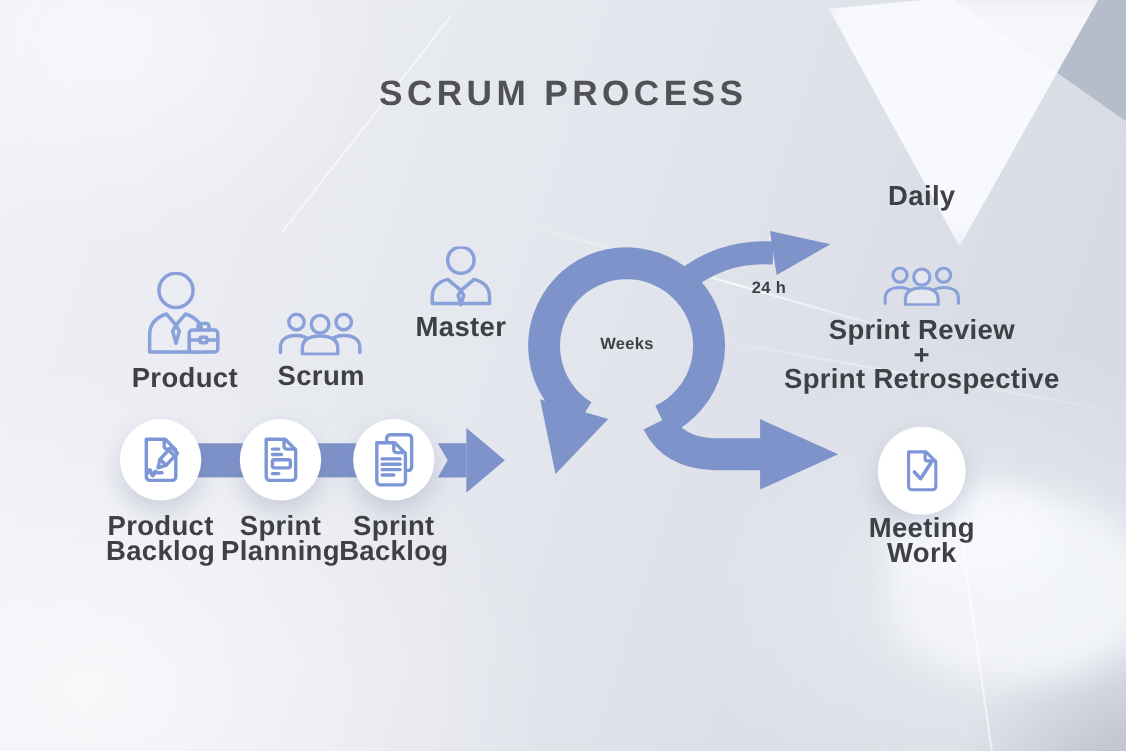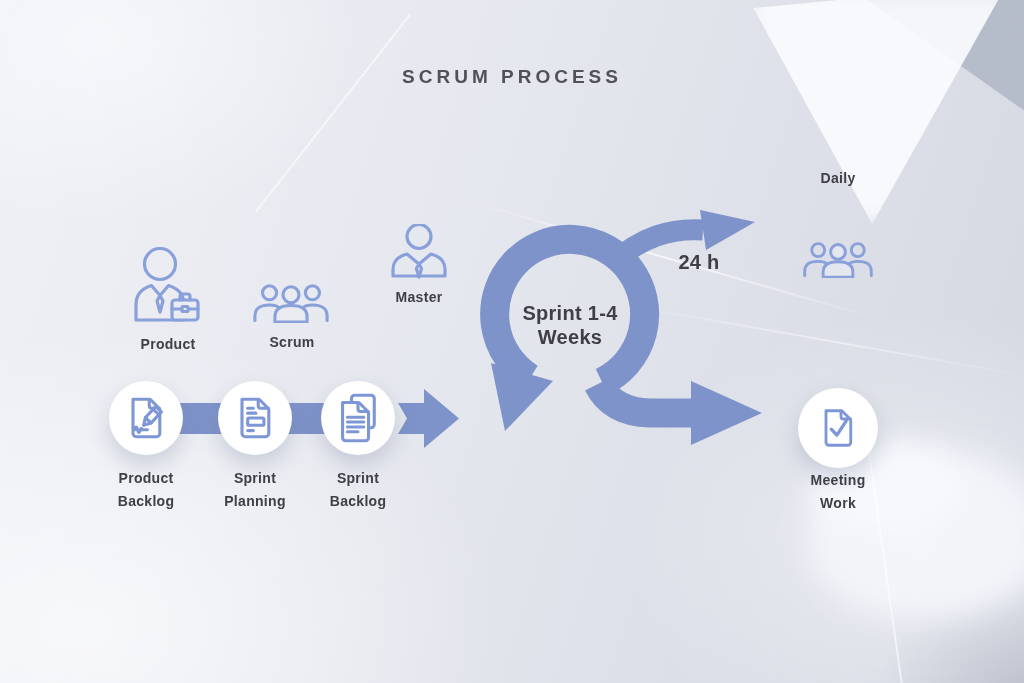--- a/index.html
+++ b/index.html
@@ -20,27 +20,27 @@
   .tri-white{right:6px;top:-16px;width:270px;height:240px;background:#fbfcff;
     clip-path:polygon(2% 10%,96% 0,46% 100%);filter:blur(13px);opacity:.9;}
   .blob-hand{right:-24px;bottom:66px;width:240px;height:170px;background:#f5f7fc;
     border-radius:45% 60% 55% 50%;filter:blur(15px);opacity:.85;}
   .blob-hand2{right:60px;bottom:150px;width:150px;height:90px;background:#f7f9fd;
     border-radius:50%;filter:blur(12px);opacity:.8;}
   .hairline{background:linear-gradient(90deg,rgba(255,255,255,0),rgba(255,255,255,.75),rgba(255,255,255,0));height:1.5px;}
   .hairline-v{background:rgba(255,255,255,.55);width:1.5px;}
   .title{
     left:0;top:66px;width:100%;text-align:center;
-    font-size:19px;font-weight:700;letter-spacing:4px;color:#515258;
+    font-size:32px;font-weight:700;letter-spacing:4px;color:#515258;
   }
   .lbl{
     position:absolute;text-align:center;color:#3e4045;
-    font-size:14px;line-height:23px;font-weight:700;letter-spacing:.3px;
+    font-size:25px;line-height:23px;font-weight:700;letter-spacing:.3px;
   }
-  .lbl-lg{font-size:20px;line-height:24px;}
+  .lbl-lg{font-size:15px;line-height:24px;}
   .circle{
     position:absolute;background:#ffffff;border-radius:50%;
     box-shadow:0 10px 22px rgba(108,118,150,.28);
     display:flex;align-items:center;justify-content:center;
   }
   .ic{stroke:#89a0da;fill:none;stroke-width:3.2;stroke-linecap:round;stroke-linejoin:round;}
   .ic-doc{stroke:#7d96d6;fill:none;stroke-width:3.8;stroke-linecap:round;stroke-linejoin:round;}
   .flow{position:absolute;left:0;top:0;}
 </style>
 </head>
@@ -102,40 +102,44 @@
   <svg class="abs ic" style="left:389px;top:224px;" width="60" height="56" viewBox="0 0 60 56">
     <circle cx="30" cy="12.5" r="12"></circle>
     <path d="M4 52 V45.5 C4 36 10.5 32 18 30 L30 40 L42 30 C49.5 32 56 36 56 45.5 V52 Z"></path>
     <path d="M30 40 L27.4 44.5 L30 53 L32.6 44.5 Z"></path>
   </svg>
   <div class="lbl" style="left:339px;top:286px;width:160px;">
     <div>Master</div>
   </div>
 
   <div class="lbl lbl-lg" style="left:489px;top:301px;width:162px;">
-    <div>Sprint 1-4</div>
     <div>Weeks</div>
   </div>
   <div class="lbl lbl-lg" style="left:659px;top:250px;width:80px;">
     <div>24 h</div>
   </div>
 
   <div class="lbl" style="left:738px;top:167px;width:200px;">
     <div>Daily</div>
   </div>
 
   <svg class="abs ic" style="left:802px;top:242px;" width="72" height="36" viewBox="0 0 80 40">
     <circle cx="18" cy="9" r="7.2"></circle>
     <circle cx="62" cy="9" r="7.2"></circle>
     <path d="M3 37.5 V32.5 C3 25 9 21.5 18 21.5 C23.5 21.5 27 23 29 25.5"></path>
     <path d="M77 37.5 V32.5 C77 25 71 21.5 62 21.5 C56.5 21.5 53 23 51 25.5"></path>
     <circle cx="40" cy="11" r="8.2" fill="#e4e7ee"></circle>
     <path d="M23.5 39 V33.5 C23.5 25.5 30 22 40 22 C50 22 56.5 25.5 56.5 33.5 V39 Z" fill="#e4e7ee"></path>
   </svg>
 
+  <div class="lbl" style="left:703px;top:289px;width:270px;line-height:22.5px;">
+    <div>Sprint Review</div>
+    <div>+</div>
+    <div>Sprint Retrospective</div>
+  </div>
 
   <div class="circle" style="left:109px;top:381px;width:74px;height:74px;">
     <svg class="ic-doc" width="46" height="52" viewBox="0 0 56 64">
       <path d="M12 9 H32 a3 3 0 0 1 2.1 .9 L44.1 20 a3 3 0 0 1 .9 2.1 V51 a4 4 0 0 1 -4 4 H16 a4 4 0 0 1 -4 -4 Z" fill="#ffffff"></path>
       <path d="M32 9.5 V17 a3 3 0 0 0 3 3 h9.5"></path>
       <path d="M14 46.5 c1.2 -4.5 2.6 -4.5 3.6 0 c1 4.5 2.4 4.5 3.4 0 c.6 -2.2 1.6 -2.2 2.2 0 h6.5"></path>
       <g transform="translate(25,41) rotate(-47)">
         <path d="M0 0 L8.5 -4.8 L8.5 4.8 Z" fill="#ffffff"></path>
         <path d="M8.5 -4.8 H27 V4.8 H8.5 Z" fill="#ffffff"></path>
         <path d="M22.5 -4.8 V4.8"></path>

